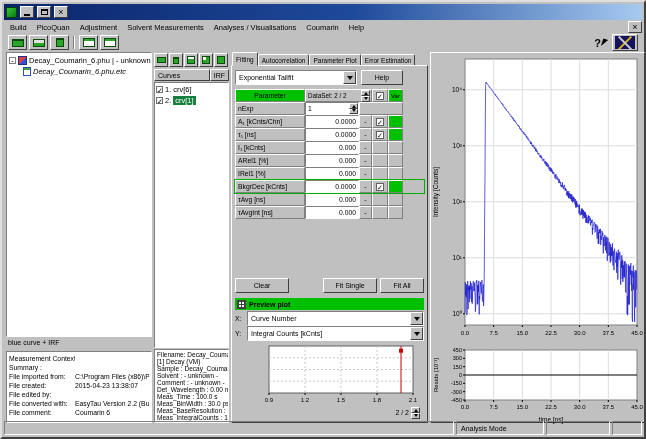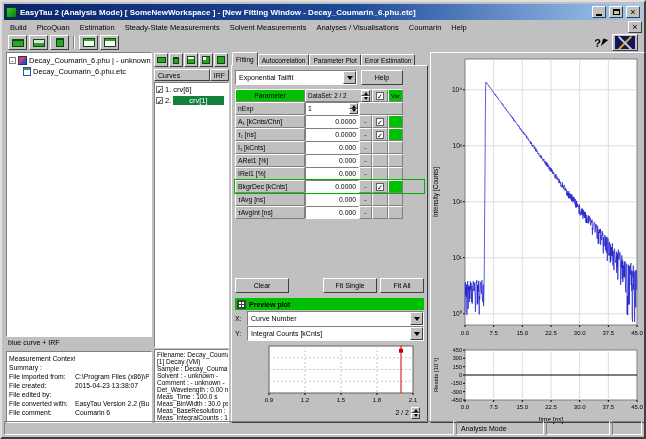--- a/index.html
+++ b/index.html
@@ -43,21 +43,21 @@
   .tools-bar1 { position:absolute; left:9px; top:-2px; width:2px; height:18px; background:#d8b020; transform:rotate(45deg); }
   .tools-bar2 { position:absolute; left:9px; top:-2px; width:2px; height:18px; background:#cccccc; transform:rotate(-45deg); }
 
   
   .sunken { background:#fff; border:1px solid; border-color:#808080 #fff #fff #808080; }
 
   
   .left-panel { position:absolute; left:4px; top:50px; width:146px; height:371px; display:flex; flex-direction:column; gap:2px; }
   .tree-box { flex:1; padding:2px; overflow:hidden; }
   .tree-row { display:flex; align-items:center; gap:2px; height:11px; font-size:7.5px; white-space:nowrap; }
-  .tree-row.child { padding-left:14px; }
+  .tree-row.child { padding-left:14px;font-style:italic; }
   .expander { width:7px; height:7px; border:1px solid #808080; background:#fff; font-size:7px; line-height:5px; text-align:center; flex:none; }
   .tree-icon-meas { width:9px; height:9px; background:linear-gradient(135deg,#e04040 50%,#3350d0 50%); border:1px solid #203080; flex:none; }
   .tree-icon-file { width:8px; height:9px; background:#fff; border:1px solid #3050c0; box-shadow:inset 0 2px 0 #40a040; flex:none; }
   .legend-line { height:10px; font-size:7px; padding:0 2px; }
   .summary-box { height:72px; padding:2px; font-size:6.8px; line-height:9px; overflow:hidden; white-space:nowrap; }
   .sum-row { display:flex; }
   .sum-label { width:66px; flex:none; overflow:hidden; }
   .sum-value { flex:1; overflow:hidden; }
 
   
@@ -70,21 +70,21 @@
   .mic-disk { width:8px; height:8px; background:#2aa52a; border:1px solid #0a4a0a; box-shadow:inset 0 2px 0 #fff; }
   .mic-chart { width:8px; height:8px; background:#fff; border:1px solid #0a4a0a; box-shadow:inset -3px -3px 0 #2aa52a; }
   .mic-sum { width:8px; height:8px; background:#2aa52a; border:1px solid #0a4a0a; }
   .curves-header { height:12px; display:flex; }
   .ch-cell { border:1px solid; border-color:#fff #404040 #404040 #fff; background:#c0c0c0; font-size:7px;
     display:flex; align-items:center; padding:0 3px; }
   .ch-curves { flex:1; }
   .curves-list { flex:1; padding:1px; font-size:7.5px; overflow:hidden; }
   .curve-row { display:flex; align-items:center; gap:2px; height:11px; }
   .curve-check { width:7px; height:7px; border:1px solid #707070; background:#fff; font-size:7px; line-height:7px; text-align:center; flex:none; }
-  .curve-label.selected { background:#15803d; color:#fff; padding:0 16px; }
+  .curve-label.selected { background:#15803d; color:#fff; padding:0 2px; }
   .mid-info { height:74px; padding:1px 2px; font-size:6.5px; line-height:7px; overflow:hidden; white-space:nowrap; }
 
   
   .center-panel { position:absolute; left:229px; top:50px; width:197px; height:371px; display:flex; flex-direction:column; }
   .tabs { display:flex; height:14px; align-items:flex-end; padding-left:1px; }
   .tab { background:#c0c0c0; border:1px solid; border-color:#fff #404040 #c0c0c0 #fff; border-radius:2px 2px 0 0;
     font-size:6.5px; padding:1px 3px; height:12px; display:flex; align-items:center; }
   .tab.active { height:14px; z-index:2; position:relative; }
   .tab-body { flex:1; border:1px solid; border-color:#fff #404040 #404040 #fff; margin-top:-1px; padding:4px 3px 3px 3px;
     display:flex; flex-direction:column; }
@@ -155,37 +155,35 @@
   .sb-3 { width:64px; }
   .sb-4 { width:30px; }
 </style>
 </head>
 <body>
 
 <div class="win">
 
   <div class="titlebar">
     <div class="app-icon"></div>
-    <div class="title-text">EasyTau 2 (Analysis Mode)   [ SomeNewWorkspace ]  - [New Fitting Window -  Decay_Coumarin_6.phu.etc]</div>
     <div class="tb-btn">
         <div class="min-glyph"></div>
       </div>
     <div class="tb-btn">
         <div class="max-glyph"></div>
       </div>
     <div class="tb-btn">
         <span>×</span>
       </div>
   </div>
 
   <div class="menubar">
     <span class="menu-item">Build</span>
     <span class="menu-item">PicoQuan</span>
-    <span class="menu-item">Estimation</span>
-    <span class="menu-item">Steady-State Measurements</span>
+    <span class="menu-item">Adjustment</span>
     <span class="menu-item">Solvent Measurements</span>
     <span class="menu-item">Analyses / Visualisations</span>
     <span class="menu-item">Coumarin</span>
     <span class="menu-item">Help</span>
     <span class="menu-spacer"></span>
     <div class="tb-btn">
         <span>×</span>
       </div>
   </div>
 

